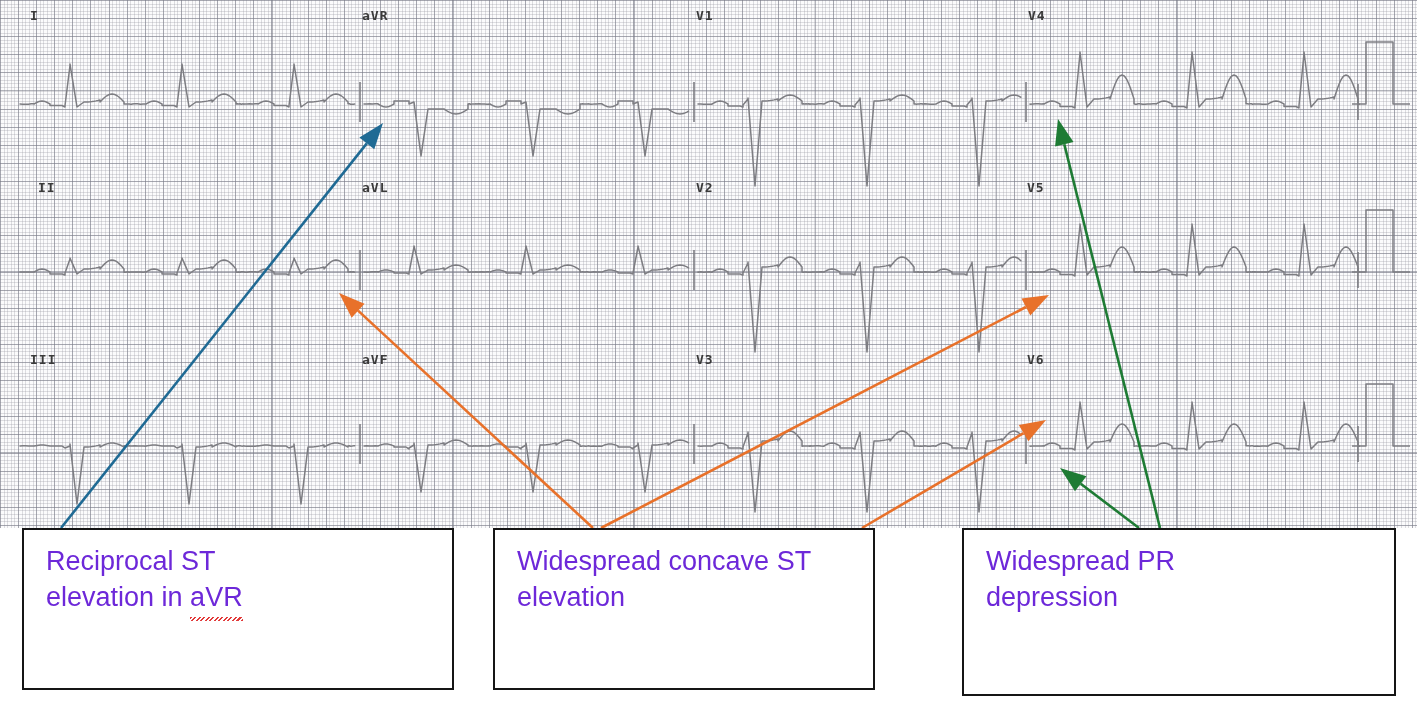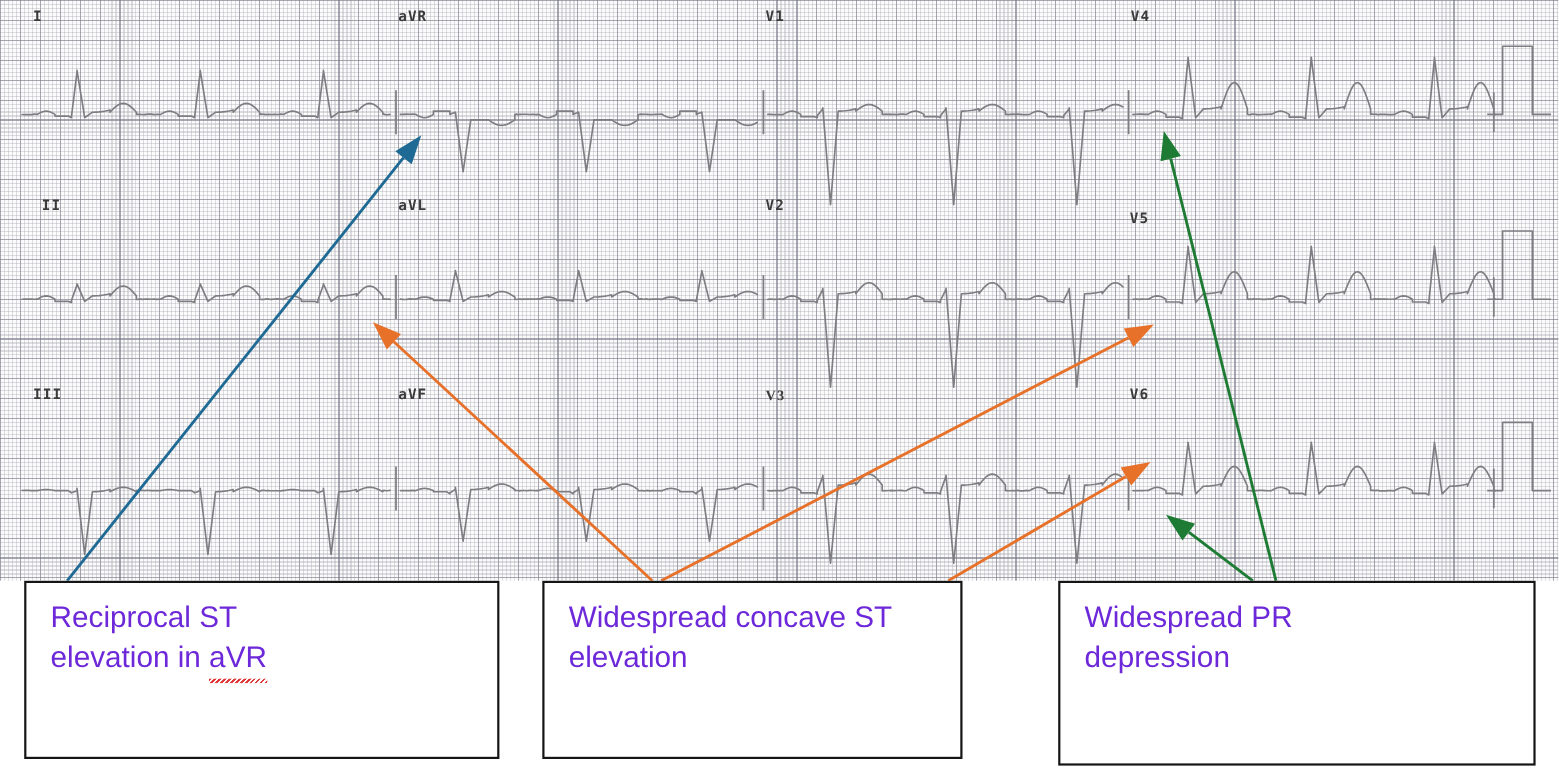--- a/index.html
+++ b/index.html
@@ -77,24 +77,24 @@
       <path d="M 1358 426 L 1358 462" stroke="#7d7d82" stroke-width="1.6" fill="none"></path>
     </svg>
   <div id="lead-labels">
       <div class="lead-label" style="left: 30px; top: 8px;">I</div>
       <div class="lead-label" style="left: 362px; top: 8px;">aVR</div>
       <div class="lead-label" style="left: 696px; top: 8px;">V1</div>
       <div class="lead-label" style="left: 980px; top: 8px; margin-left: 48px;">V4</div>
       <div class="lead-label" style="left: 38px; top: 180px;">II</div>
       <div class="lead-label" style="left: 362px; top: 180px;">aVL</div>
       <div class="lead-label" style="left: 696px; top: 180px;">V2</div>
-      <div class="lead-label" style="left: 1027px; top: 192px; text-align: right;">V5</div>
+      <div class="lead-label" style="left: 1027px; top: 180px; text-align: right;">V5</div>
       <div class="lead-label" style="left: 30px; top: 352px; text-align: center;">III</div>
       <div class="lead-label" style="left: 362px; top: 352px;">aVF</div>
-      <div class="lead-label" style="left: 696px; top: 352px; font-family: Liberation Serif, serif;">V3</div>
+      <div class="lead-label" style="left: 696px; top: 352px;">V3</div>
       <div class="lead-label" style="left: 1027px; top: 352px;">V6</div>
     </div>
 </div>
 
 <svg id="annotation-layer" width="1417" height="712" viewBox="0 0 1417 712">
     <g>
       <line x1="61" y1="528" x2="366.82" y2="143.35" stroke="#1f6a94" stroke-width="2.6"></line>
       <polygon points="383,123 374.26,149.26 359.38,137.44" fill="#1f6a94"></polygon>
     </g>
     <g>

